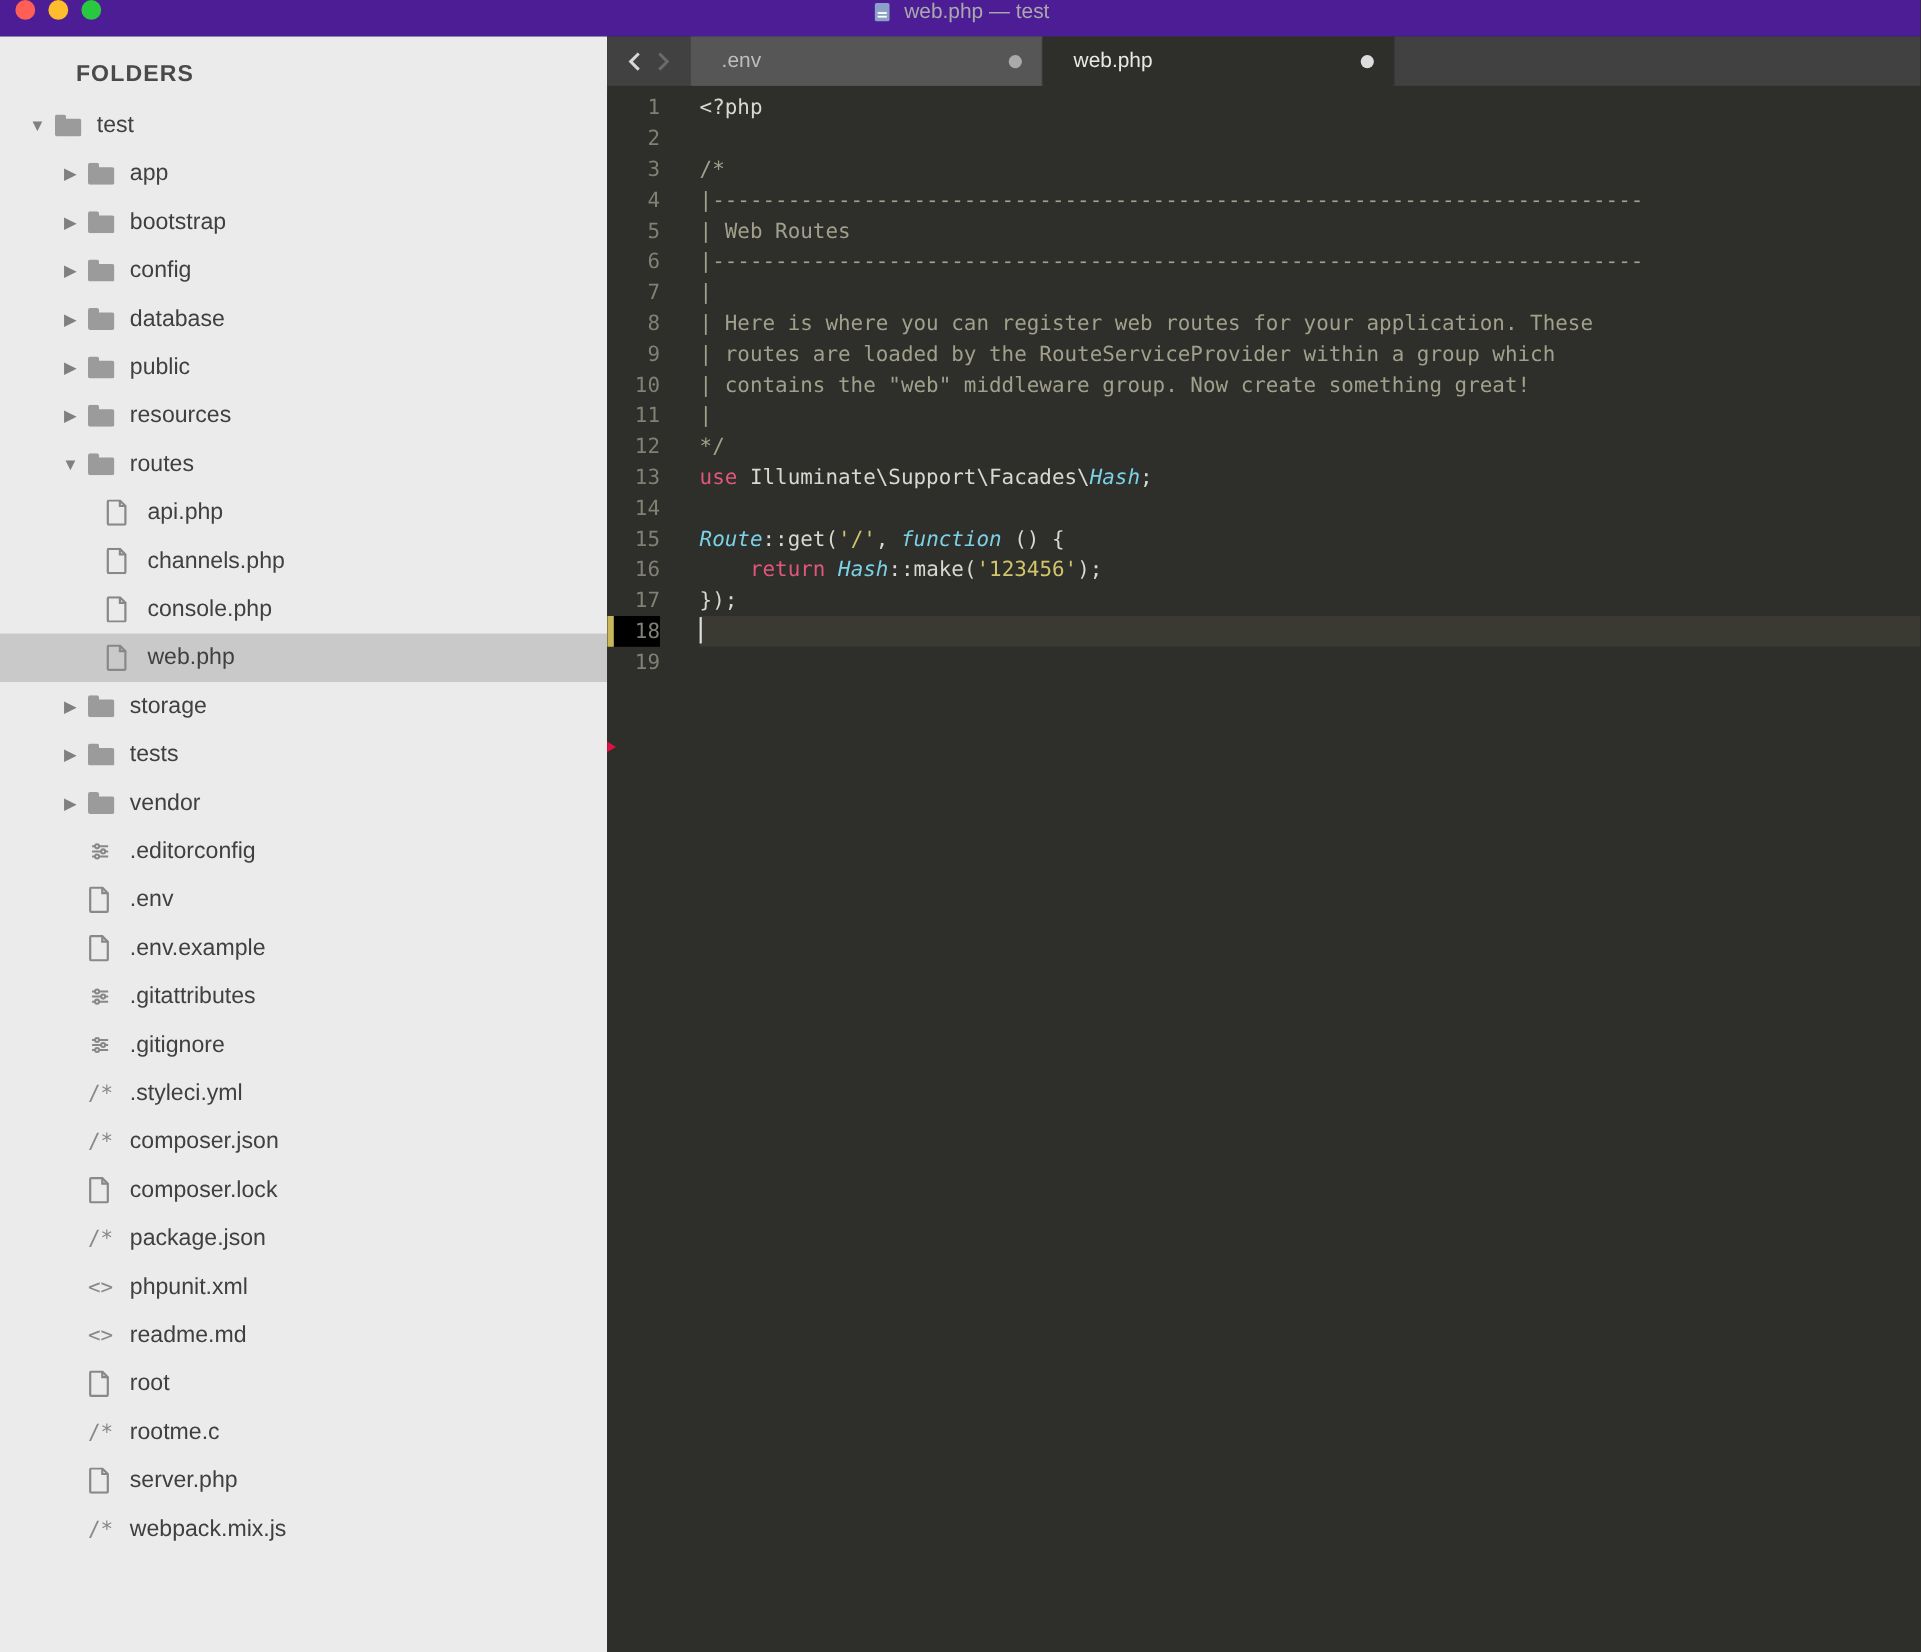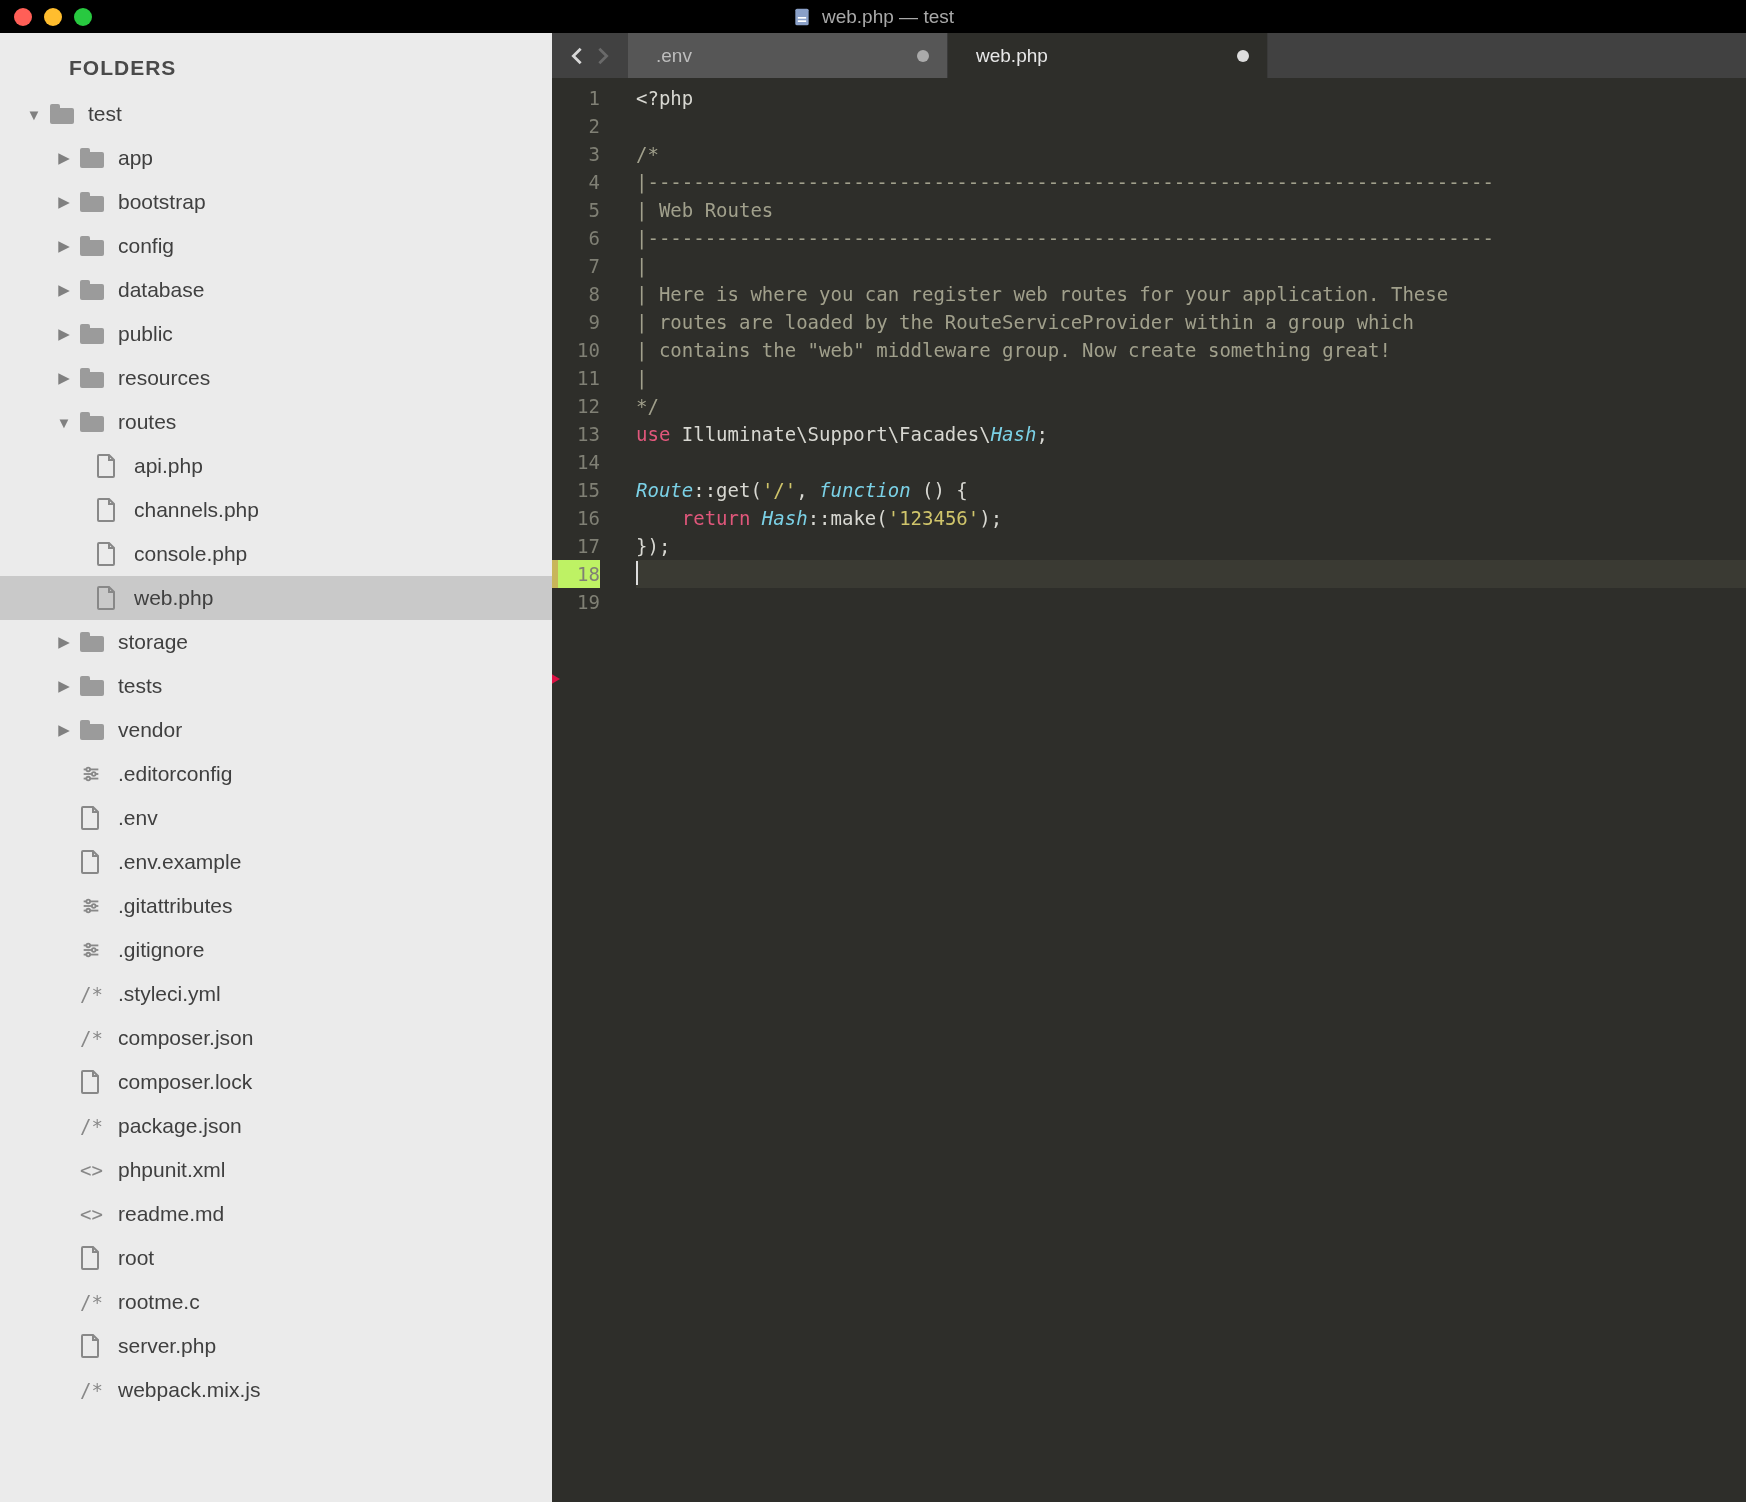--- a/index.html
+++ b/index.html
@@ -7,23 +7,22 @@
       font-family: -apple-system, BlinkMacSystemFont, "Helvetica Neue", sans-serif;
       font-size: 13px;
       background: #2b2b2b;
       color: #444;
       width: 1746px;
       height: 1502px;
       overflow: hidden;
     }
     .titlebar {
       height: 33px;
-      background: #000000;
-      display: flex;
-      align-items: center;
+      background: #4c1d95;
+      display: flex;
       position: relative;
     }
     .traffic-lights {
       display: flex;
       gap: 12px;
       padding-left: 14px;
     }
     .traffic-light {
       width: 18px; height: 18px;
       border-radius: 50%;
@@ -150,21 +149,21 @@
       width: 66px;
       text-align: right;
       padding-right: 18px;
       color: #808075;
       user-select: none;
       background: #2e2e2a;
       position: relative;
     }
     .gutter-line { height: 28px; position: relative; }
     .gutter-line.current {
-      background: #bef264;
+      background: #000000;
     }
     .gutter-line.current::before {
       content: "";
       position: absolute;
       left: 0; top: 0; bottom: 0; width: 6px;
       background: #c8b65a;
     }
     .gutter-mark-red {
       position: absolute;
       left: -2px;

